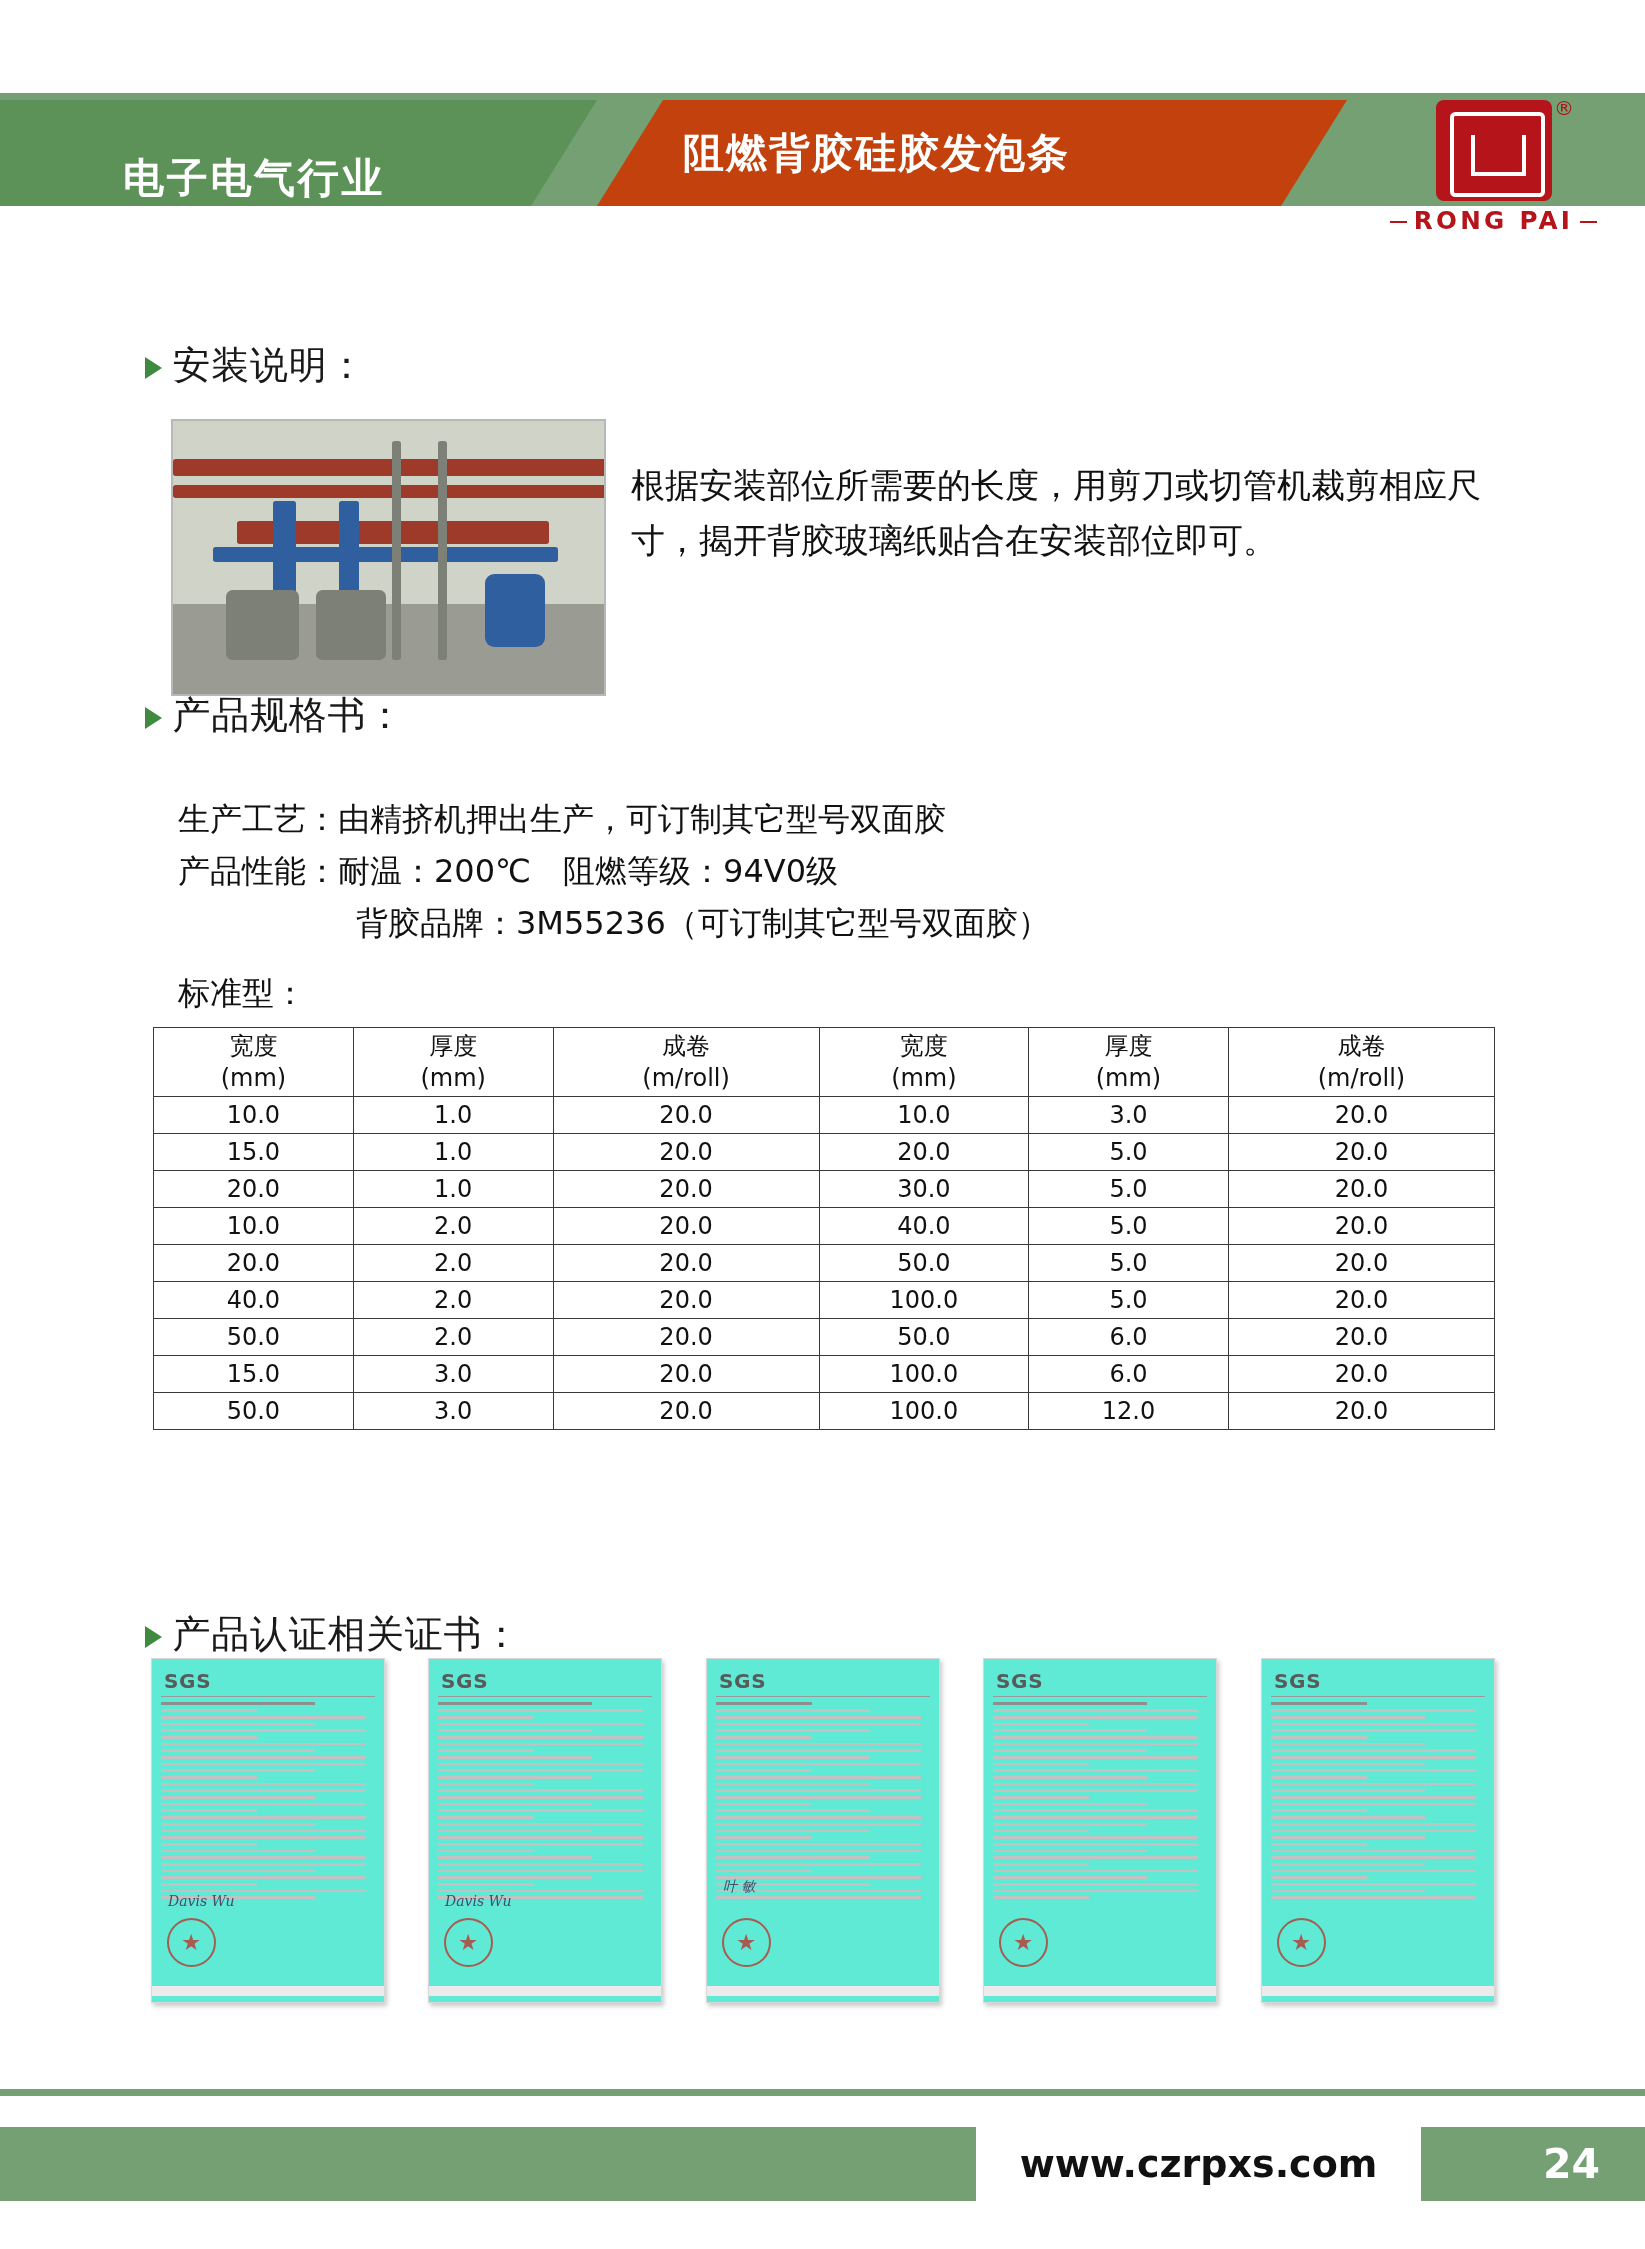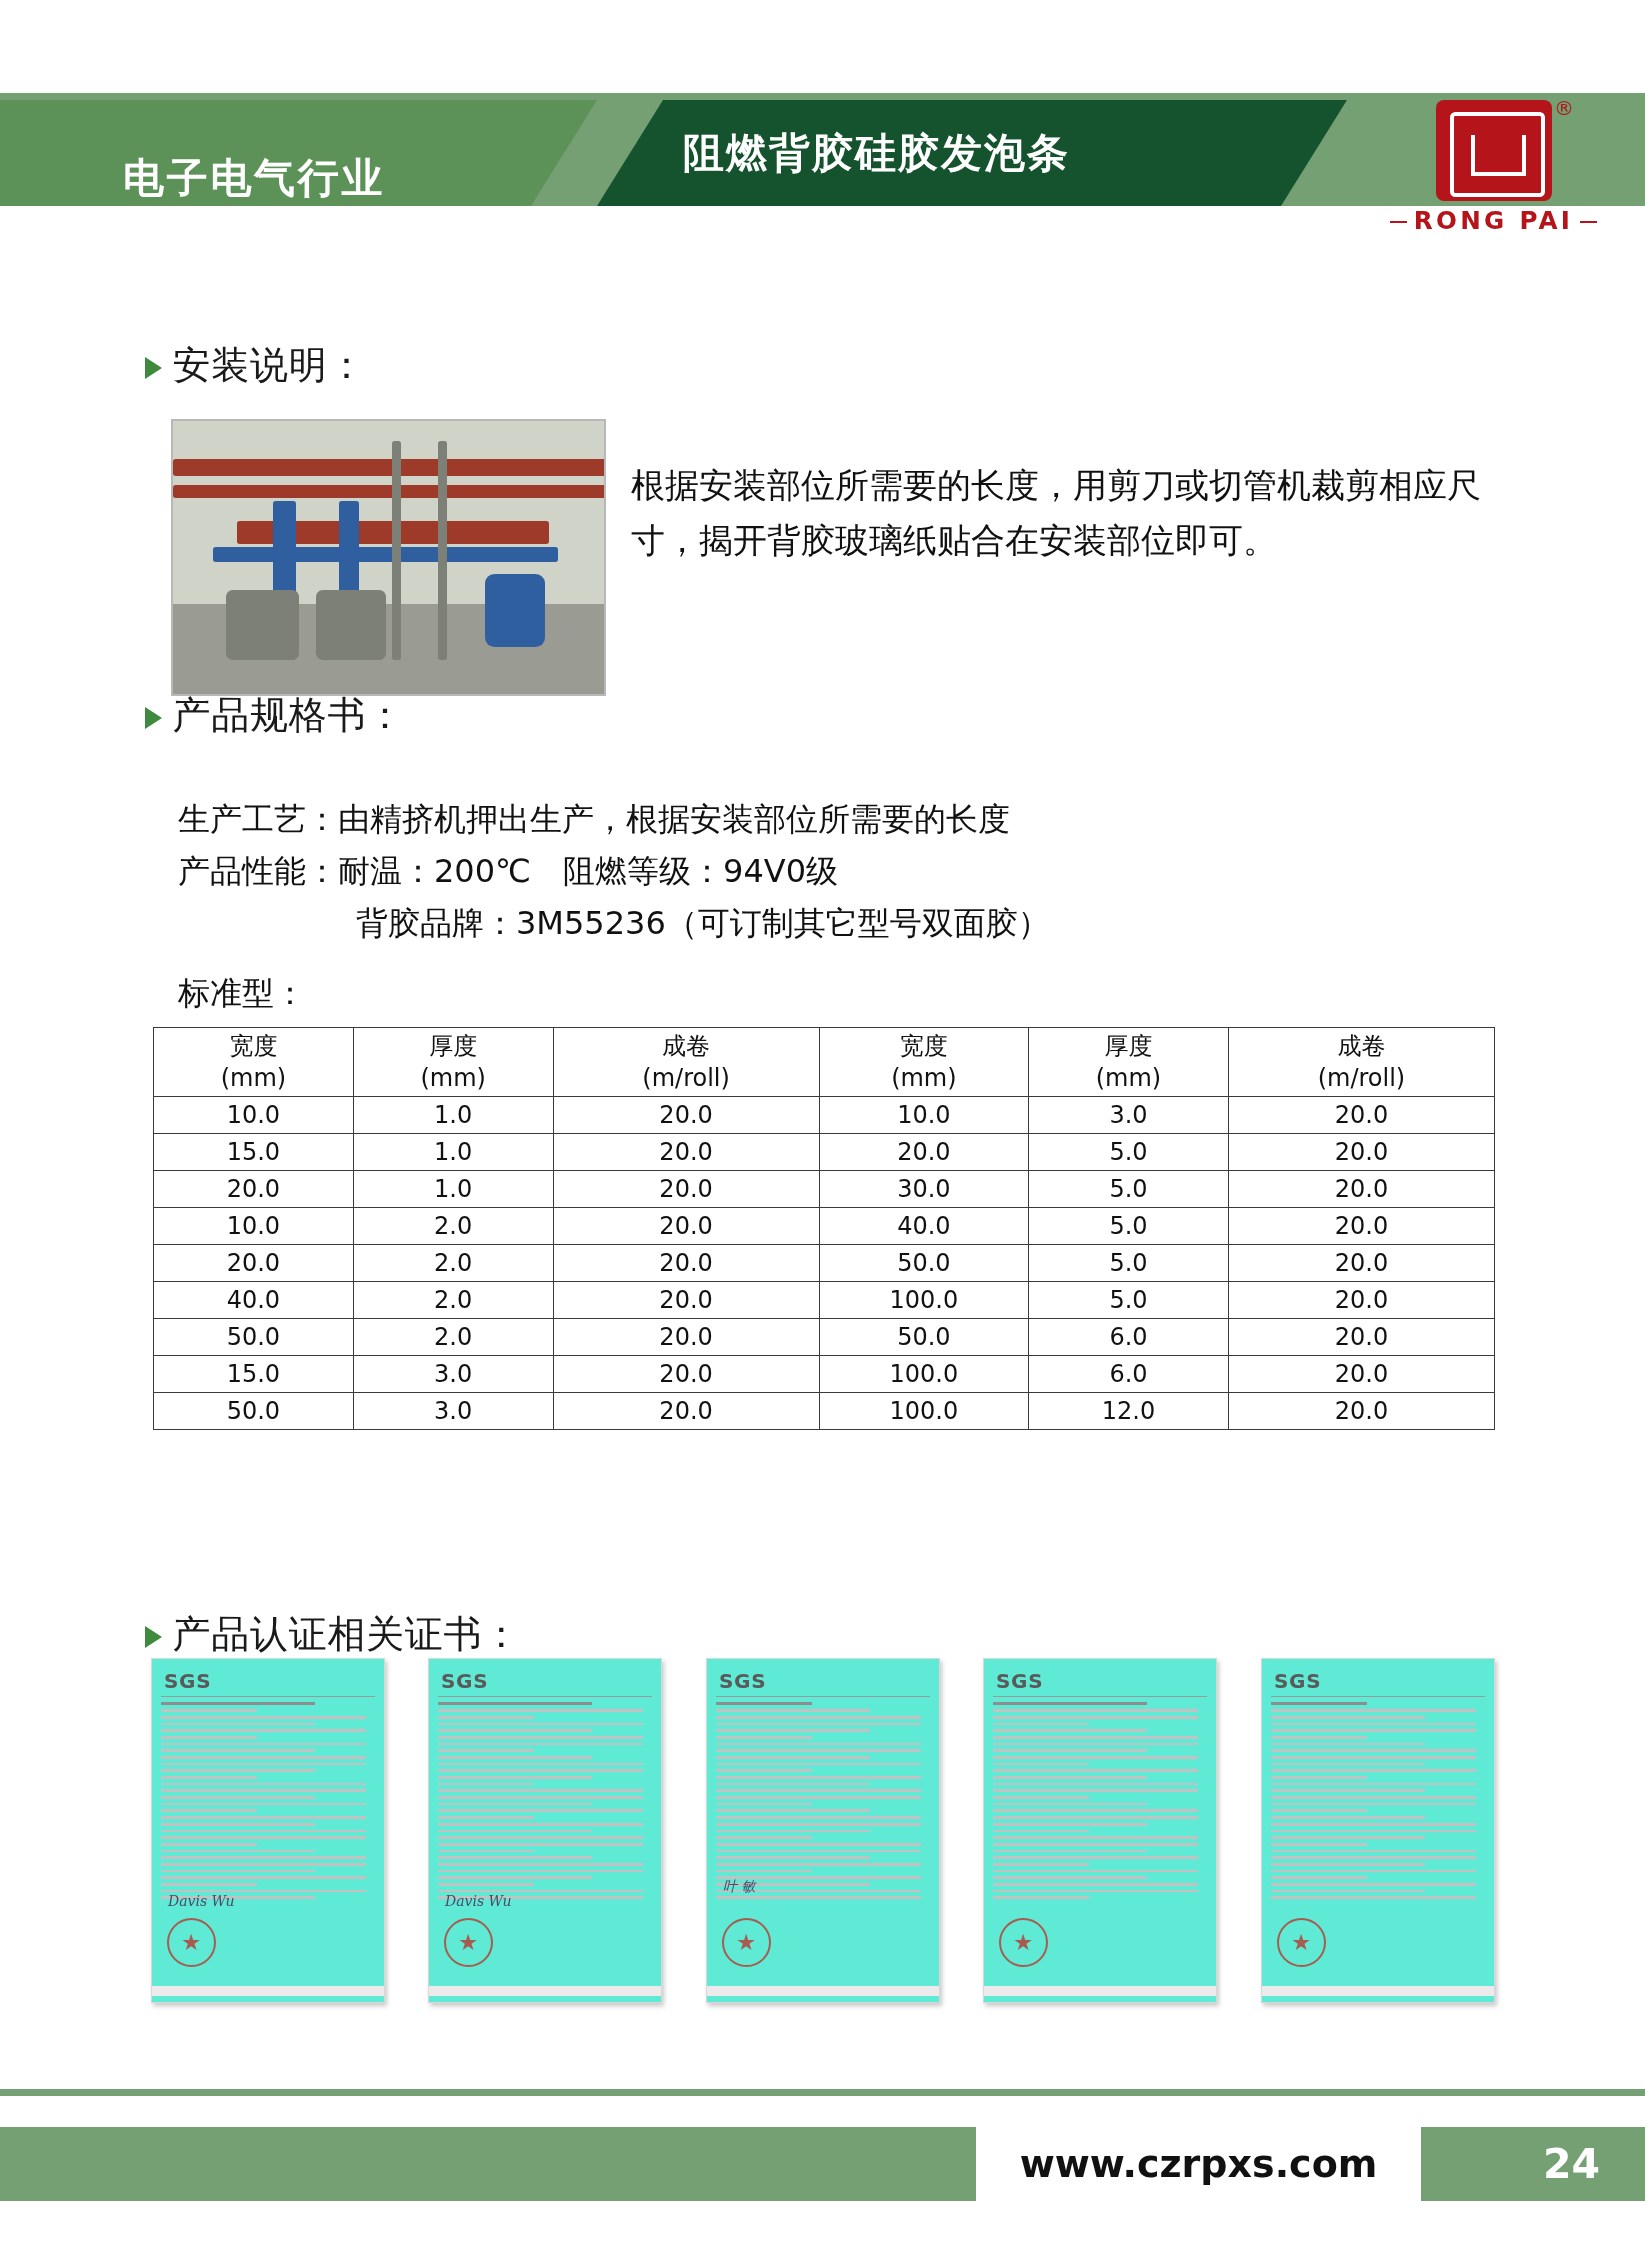--- a/index.html
+++ b/index.html
@@ -45,21 +45,21 @@
     letter-spacing: 2.7px;
     margin-left: 123px;
     font-family: "DejaVu Sans", sans-serif;
   }
   .banner-light {
     position: absolute;
     top: 100px;
     left: 597px;
     width: 750px;
     height: 106px;
-    background: #14532d;
+    background: #c2410c;
     clip-path: polygon(66px 0, 750px 0, 684px 106px, 0 106px);
     display: flex;
     align-items: center;
   }
   .banner-light-label {
     color: #ffffff;
     font-size: 41px;
     font-weight: bold;
     letter-spacing: 2px;
     margin-left: 86px;
@@ -367,21 +367,21 @@
 </div>
 
 <div class="install-text">根据安装部位所需要的长度，用剪刀或切管机裁剪相应尺寸，揭开背胶玻璃纸贴合在安装部位即可。</div>
 
 <div class="sec-head" style="left:145px; top:690px;">
   <div class="tri"></div>
   <div class="sec-title">产品规格书：</div>
 </div>
 
 <div class="spec-lines">
-  <div>生产工艺：由精挤机押出生产，根据安装部位所需要的长度</div>
+  <div>生产工艺：由精挤机押出生产，可订制其它型号双面胶</div>
   <div>产品性能：耐温：200℃　阻燃等级：94V0级</div>
   <div class="spec-indent">背胶品牌：3M55236（可订制其它型号双面胶）</div>
 </div>
 
 <div class="std-label">标准型：</div>
 
 <table class="spec">
   <thead>
     <tr>
       <th>

